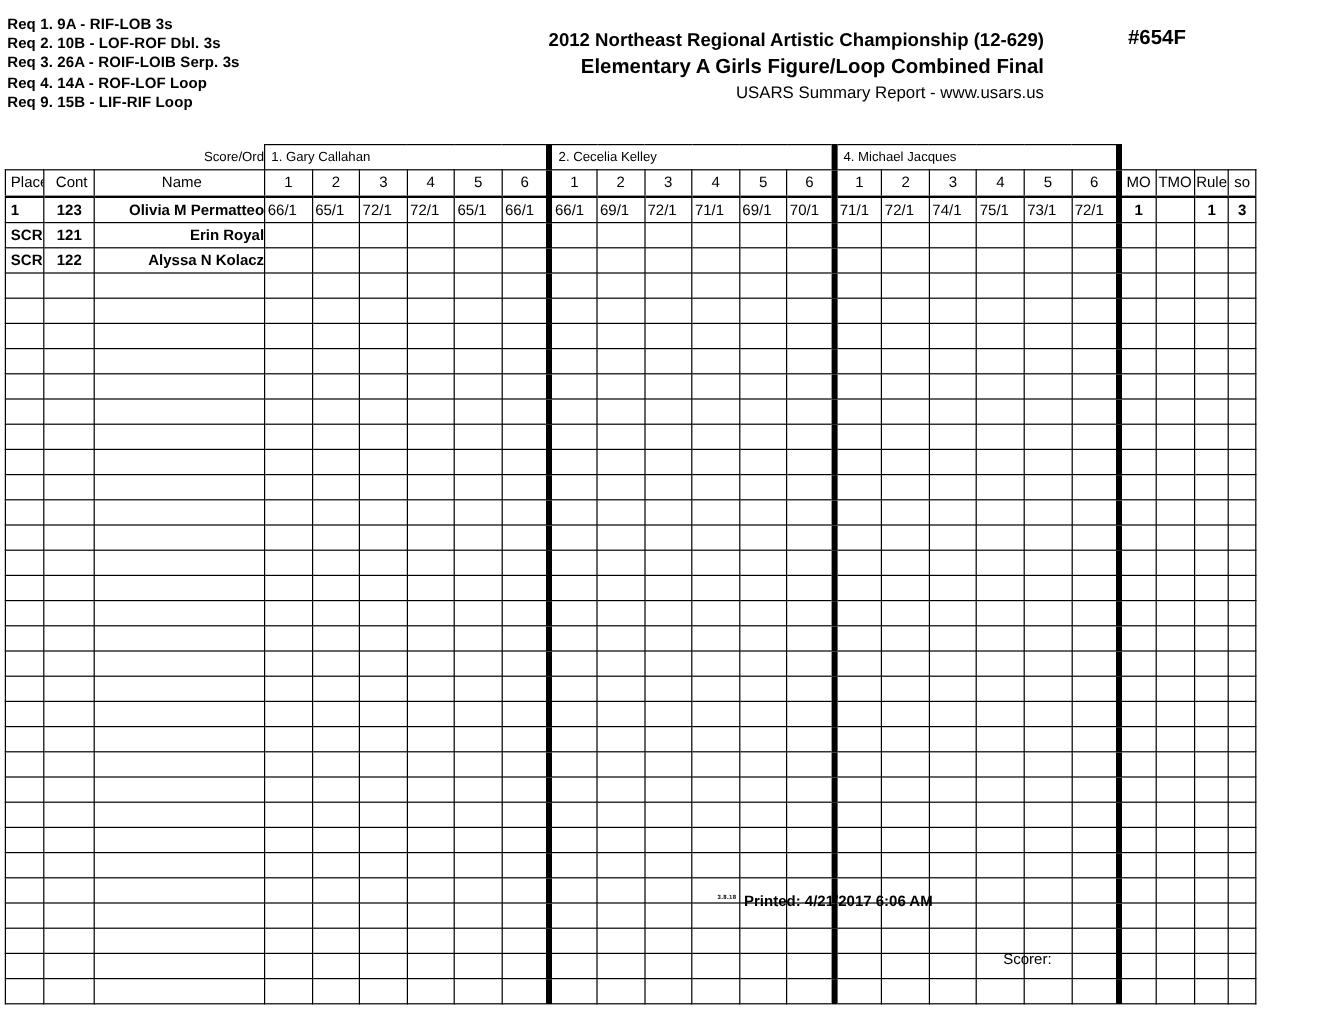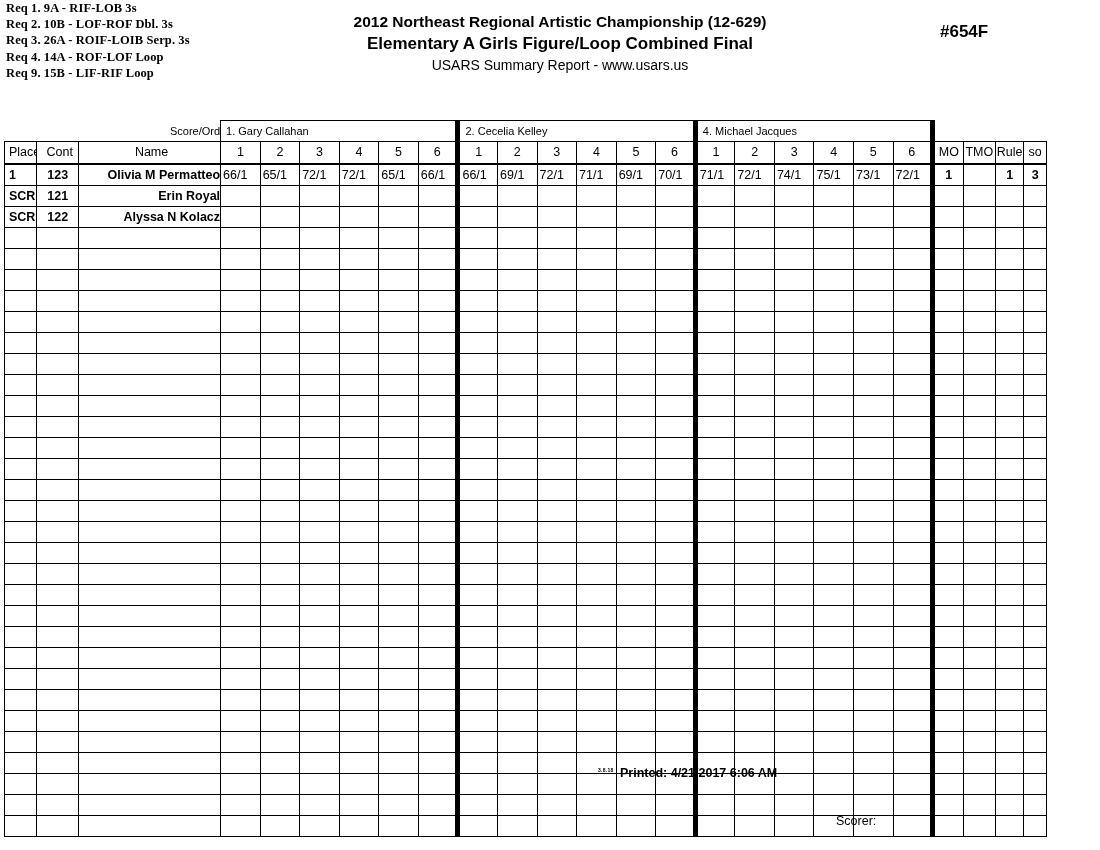--- a/index.html
+++ b/index.html
@@ -13,39 +13,38 @@
     position: relative;
     font-family: "Liberation Sans", sans-serif;
     color: #000000;
     overflow: hidden;
   }
 
   
   #req-list {
     position: absolute;
     left: 6px;
-    top: 0;
+    top: 12px;
     width: 260px;
-    font-family: Liberation Serif, serif;
   }
   #req-list .req-line {
     font-size: 12.5px;
     font-weight: bold;
     line-height: 16.2px;
     white-space: nowrap;
     letter-spacing: 0.1px;
   }
 
   
   #doc-header {
     position: absolute;
     left: 250px;
-    top: 12px;
+    top: 24px;
     width: 620px;
-    text-align: center;
+    text-align: right;
   }
   #doc-header .title-main {
     font-size: 15.5px;
     font-weight: bold;
     line-height: 20px;
     white-space: nowrap;
   }
   #doc-header .title-venue {
     font-size: 13px;
     font-weight: normal;
@@ -169,21 +168,21 @@
 
   
   .under-head {
     border-bottom: 2px solid #000000 !important;
   }
 
   
   #footer {
     position: absolute;
     left: 598px;
-    top: 766px;
+    top: 744px;
     width: 440px;
     height: 20px;
     text-align: center;
   }
   #footer .version-tag {
     position: absolute;
     left: 0px;
     top: 1px;
     font-size: 5px;
     font-weight: bold;

